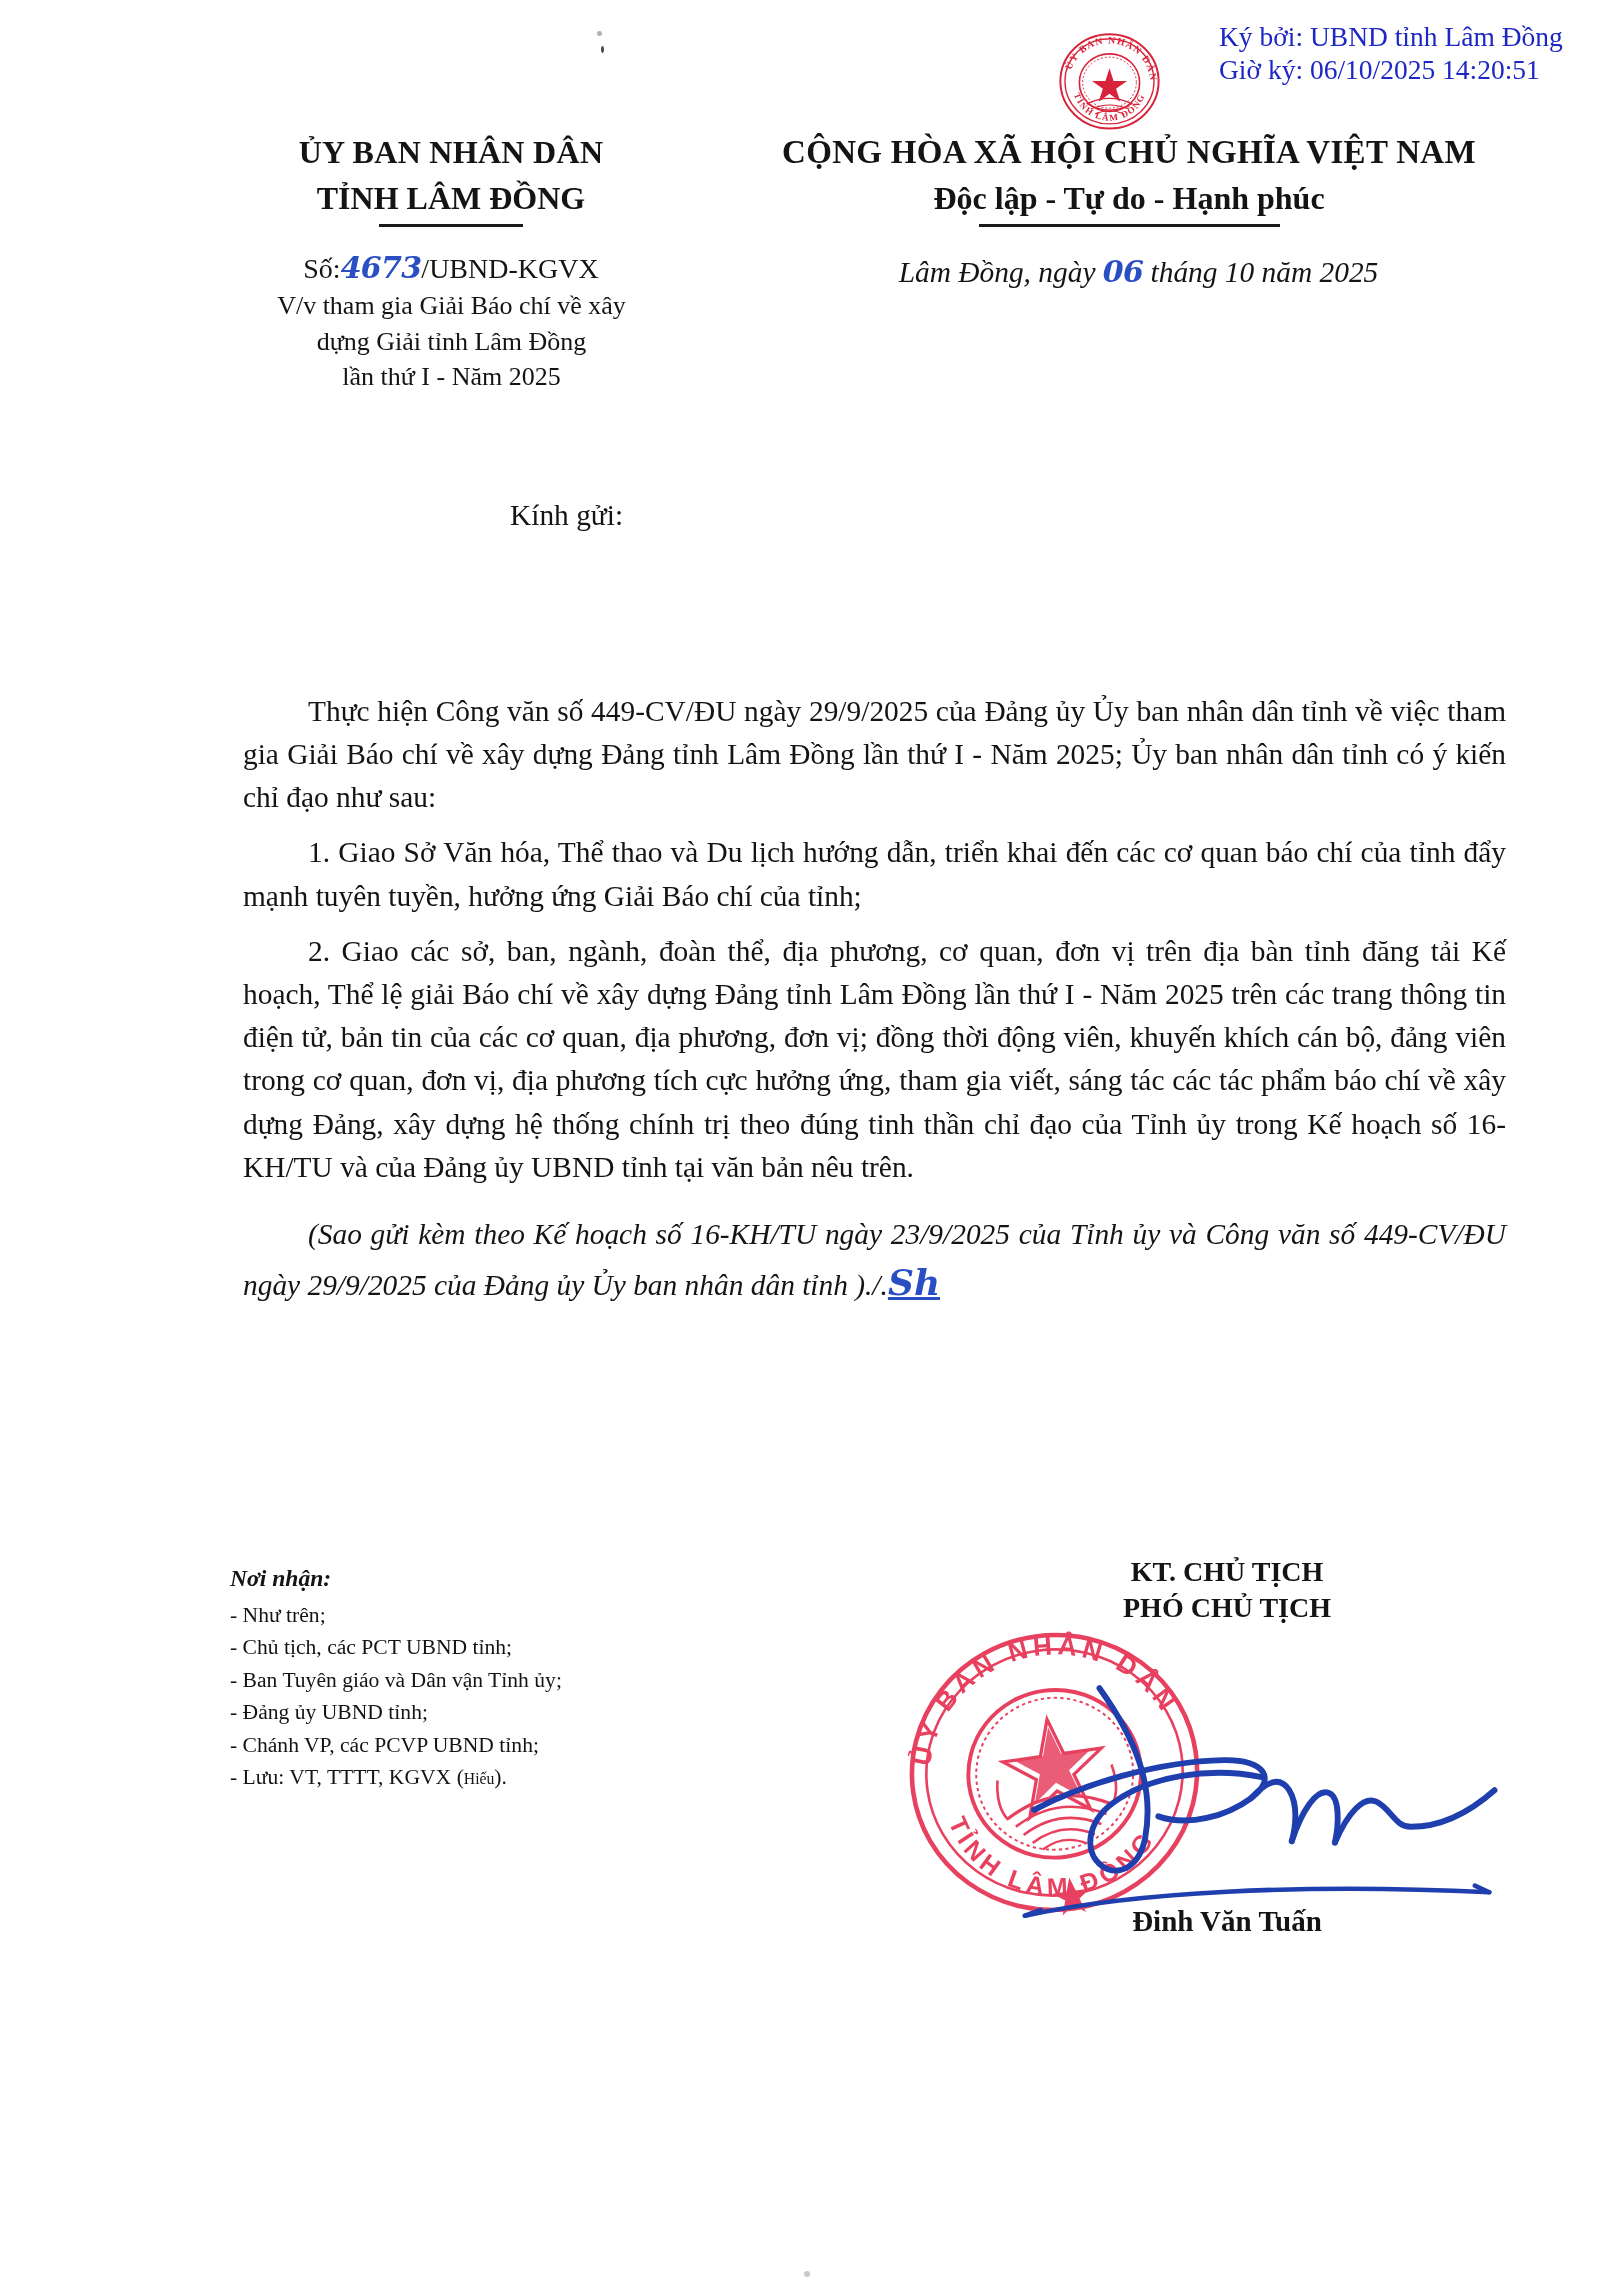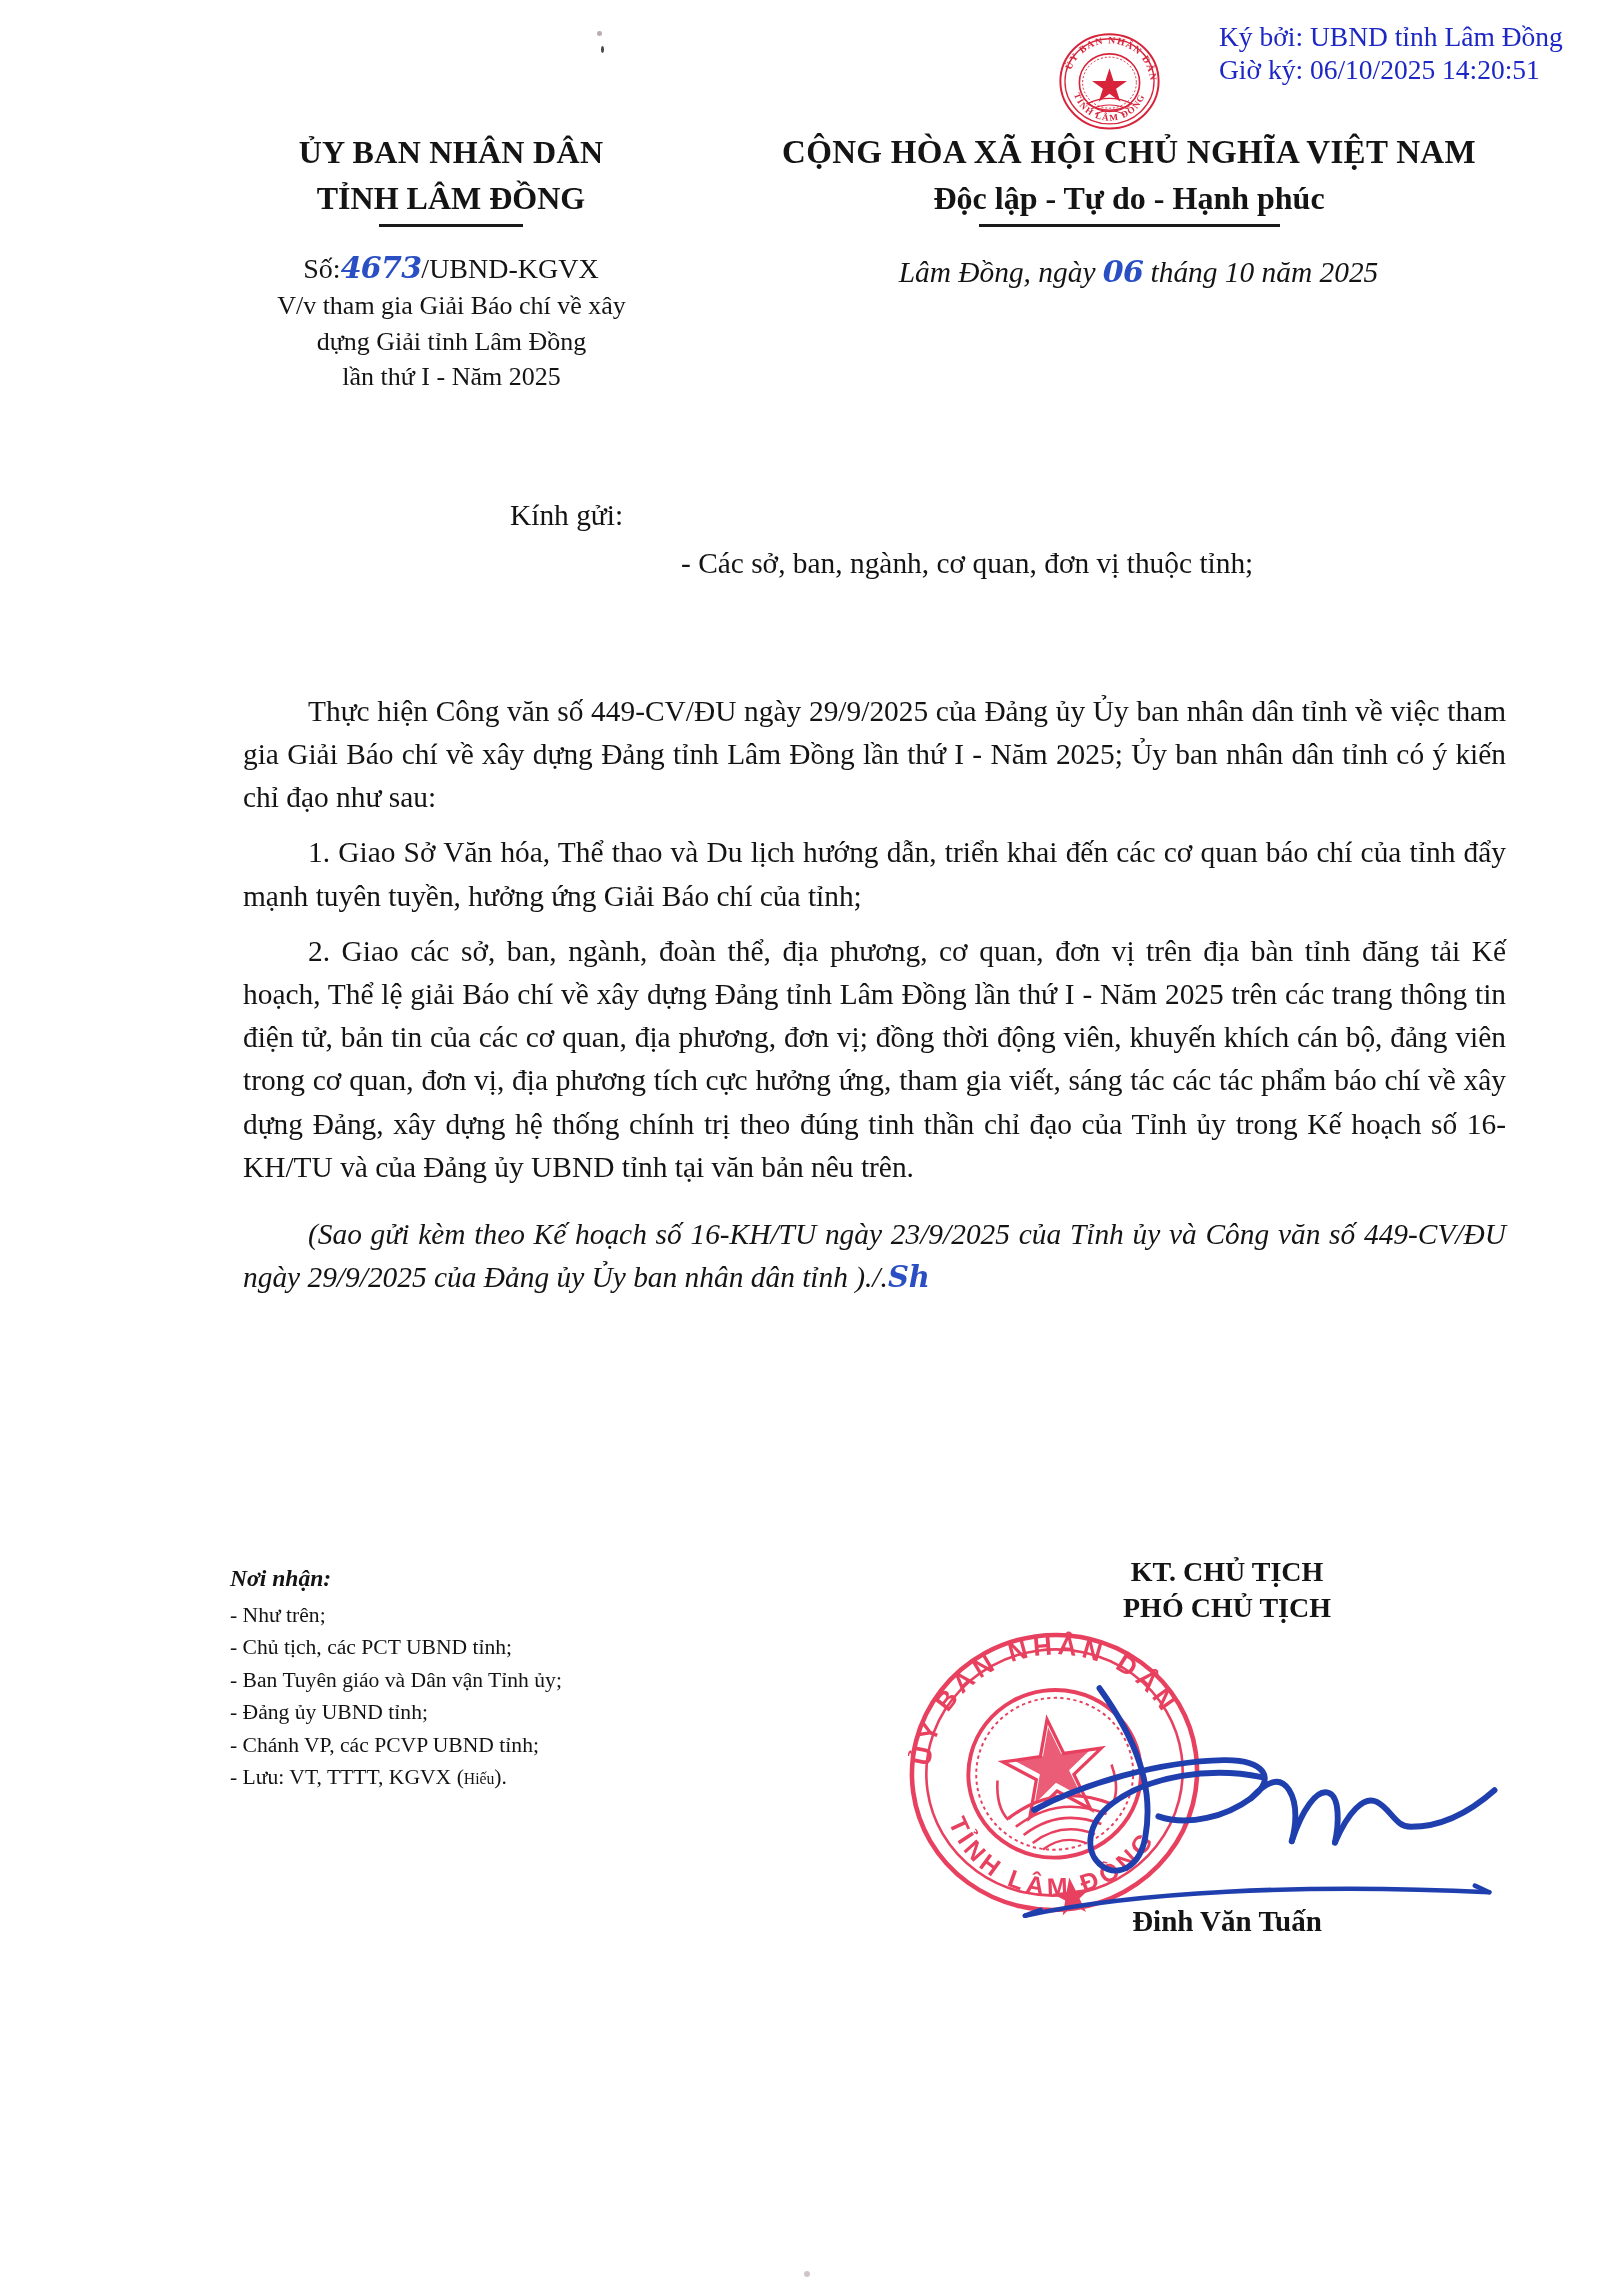--- a/index.html
+++ b/index.html
@@ -154,21 +154,22 @@
   }
   .body-block p.note {
     font-style: italic;
     margin-top: 23.6px;
   }
   .sig-flourish-inline {
     color: #2a4fc4;
     font-family: "DejaVu Serif", serif;
     font-weight: bold;
     font-style: italic;
-    font-size: 29px;
+    font-size: 36px;
+    text-decoration: underline;
   }
 
   
   .noinhan {
     position: absolute;
     left: 230px;
     top: 1561px;
     font-size: 21.6px;
     line-height: 1.50;
   }
@@ -295,21 +296,20 @@
 
   <div class="dateline">
     <span>Lâm Đồng, ngày</span>
     <span class="ink">06</span>
     <span>tháng  10</span>
     <span>năm 2025</span>
   </div>
 
   <div class="kinhgui">Kính gửi:</div>
   <div class="recips">
-    <div>- Các sở, ban, ngành, cơ quan, đơn vị thuộc tỉnh;</div>
   </div>
 
   <div class="body-block">
     <p>Thực hiện Công văn số 449-CV/ĐU ngày 29/9/2025 của Đảng ủy Ủy ban nhân dân tỉnh về việc tham gia Giải Báo chí về xây dựng Đảng tỉnh Lâm Đồng lần thứ I - Năm 2025; Ủy ban nhân dân tỉnh có ý kiến chỉ đạo như sau:</p>
     <p>1. Giao Sở Văn hóa, Thể thao và Du lịch hướng dẫn, triển khai đến các cơ quan báo chí của tỉnh đẩy mạnh tuyên tuyền, hưởng ứng Giải Báo chí của tỉnh;</p>
     <p>2. Giao các sở, ban, ngành, đoàn thể, địa phương, cơ quan, đơn vị trên địa bàn tỉnh đăng tải Kế hoạch, Thể lệ giải Báo chí về xây dựng Đảng tỉnh Lâm Đồng lần thứ I - Năm 2025 trên các trang thông tin điện tử, bản tin của các cơ quan, địa phương, đơn vị; đồng thời động viên, khuyến khích cán bộ, đảng viên trong cơ quan, đơn vị, địa phương tích cực hưởng ứng, tham gia viết, sáng tác các tác phẩm báo chí về xây dựng Đảng, xây dựng hệ thống chính trị theo đúng tinh thần chỉ đạo của Tỉnh ủy trong Kế hoạch số 16-KH/TU và của Đảng ủy UBND tỉnh tại văn bản nêu trên.</p>
     <p class="note"><span>(Sao gửi kèm theo Kế hoạch số 16-KH/TU ngày 23/9/2025 của Tỉnh ủy và Công văn số 449-CV/ĐU ngày 29/9/2025 của Đảng ủy Ủy ban nhân dân tỉnh )./.</span><span class="sig-flourish-inline">Sh</span></p>
   </div>
 
   <div class="noinhan">

